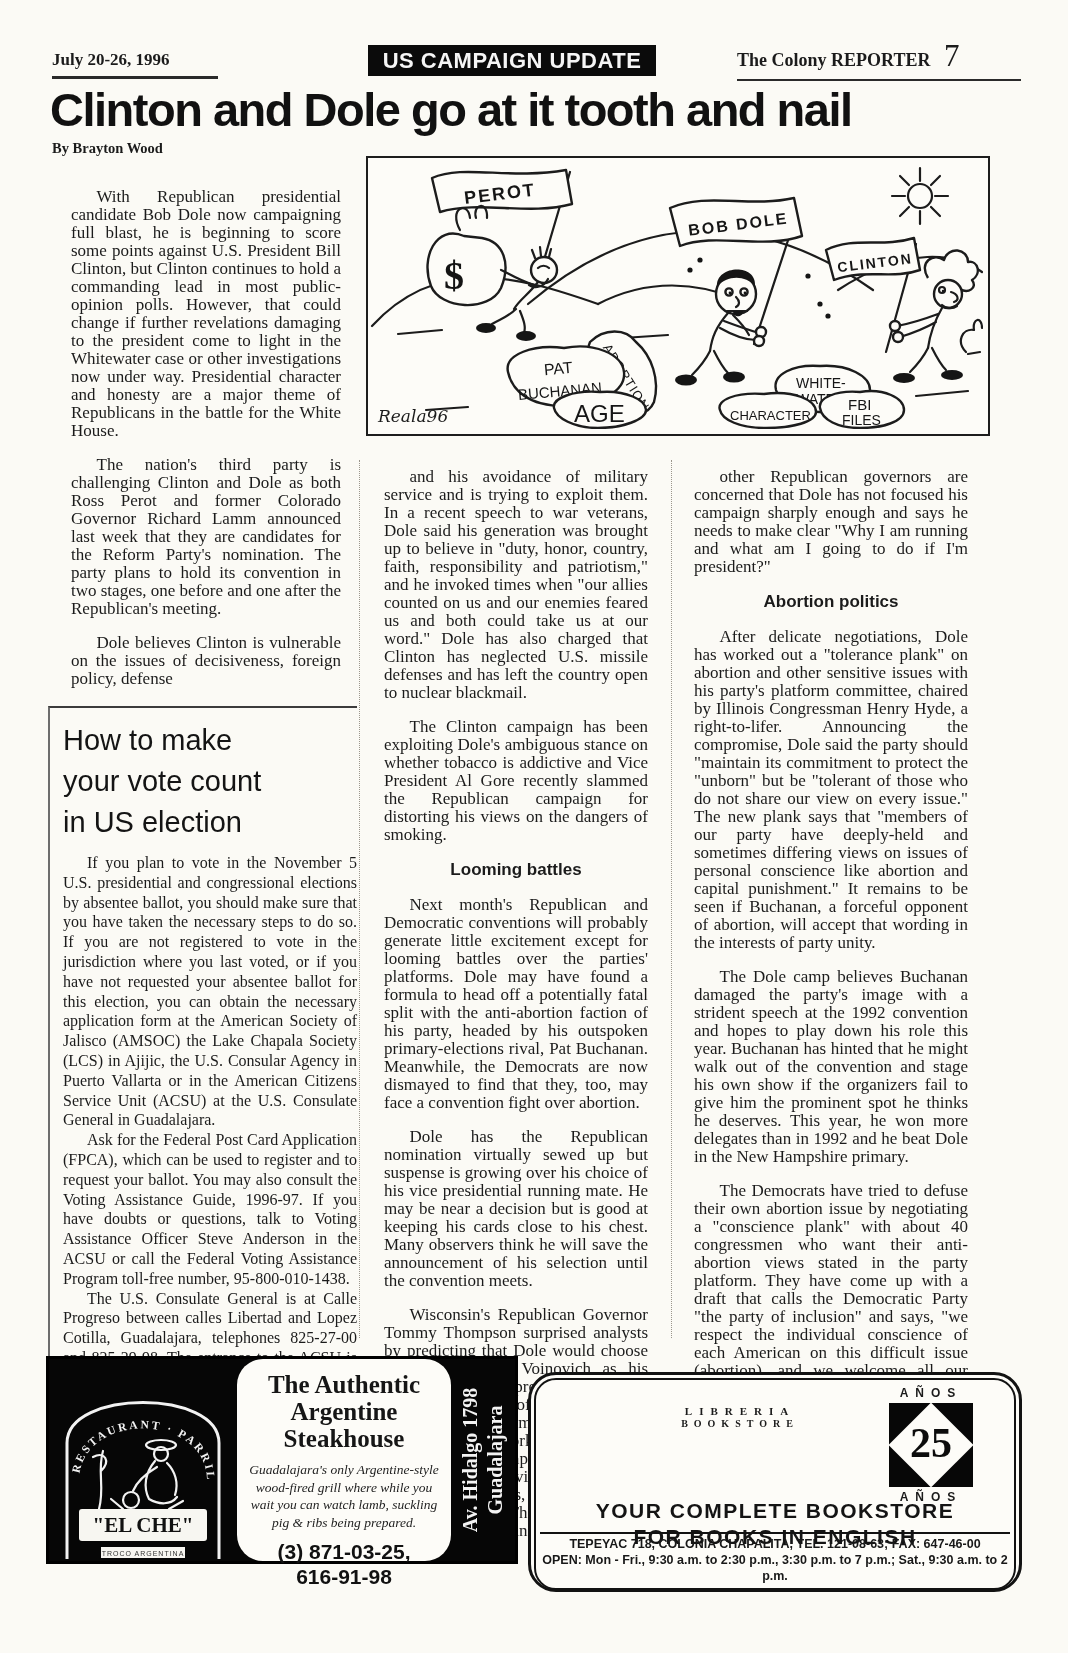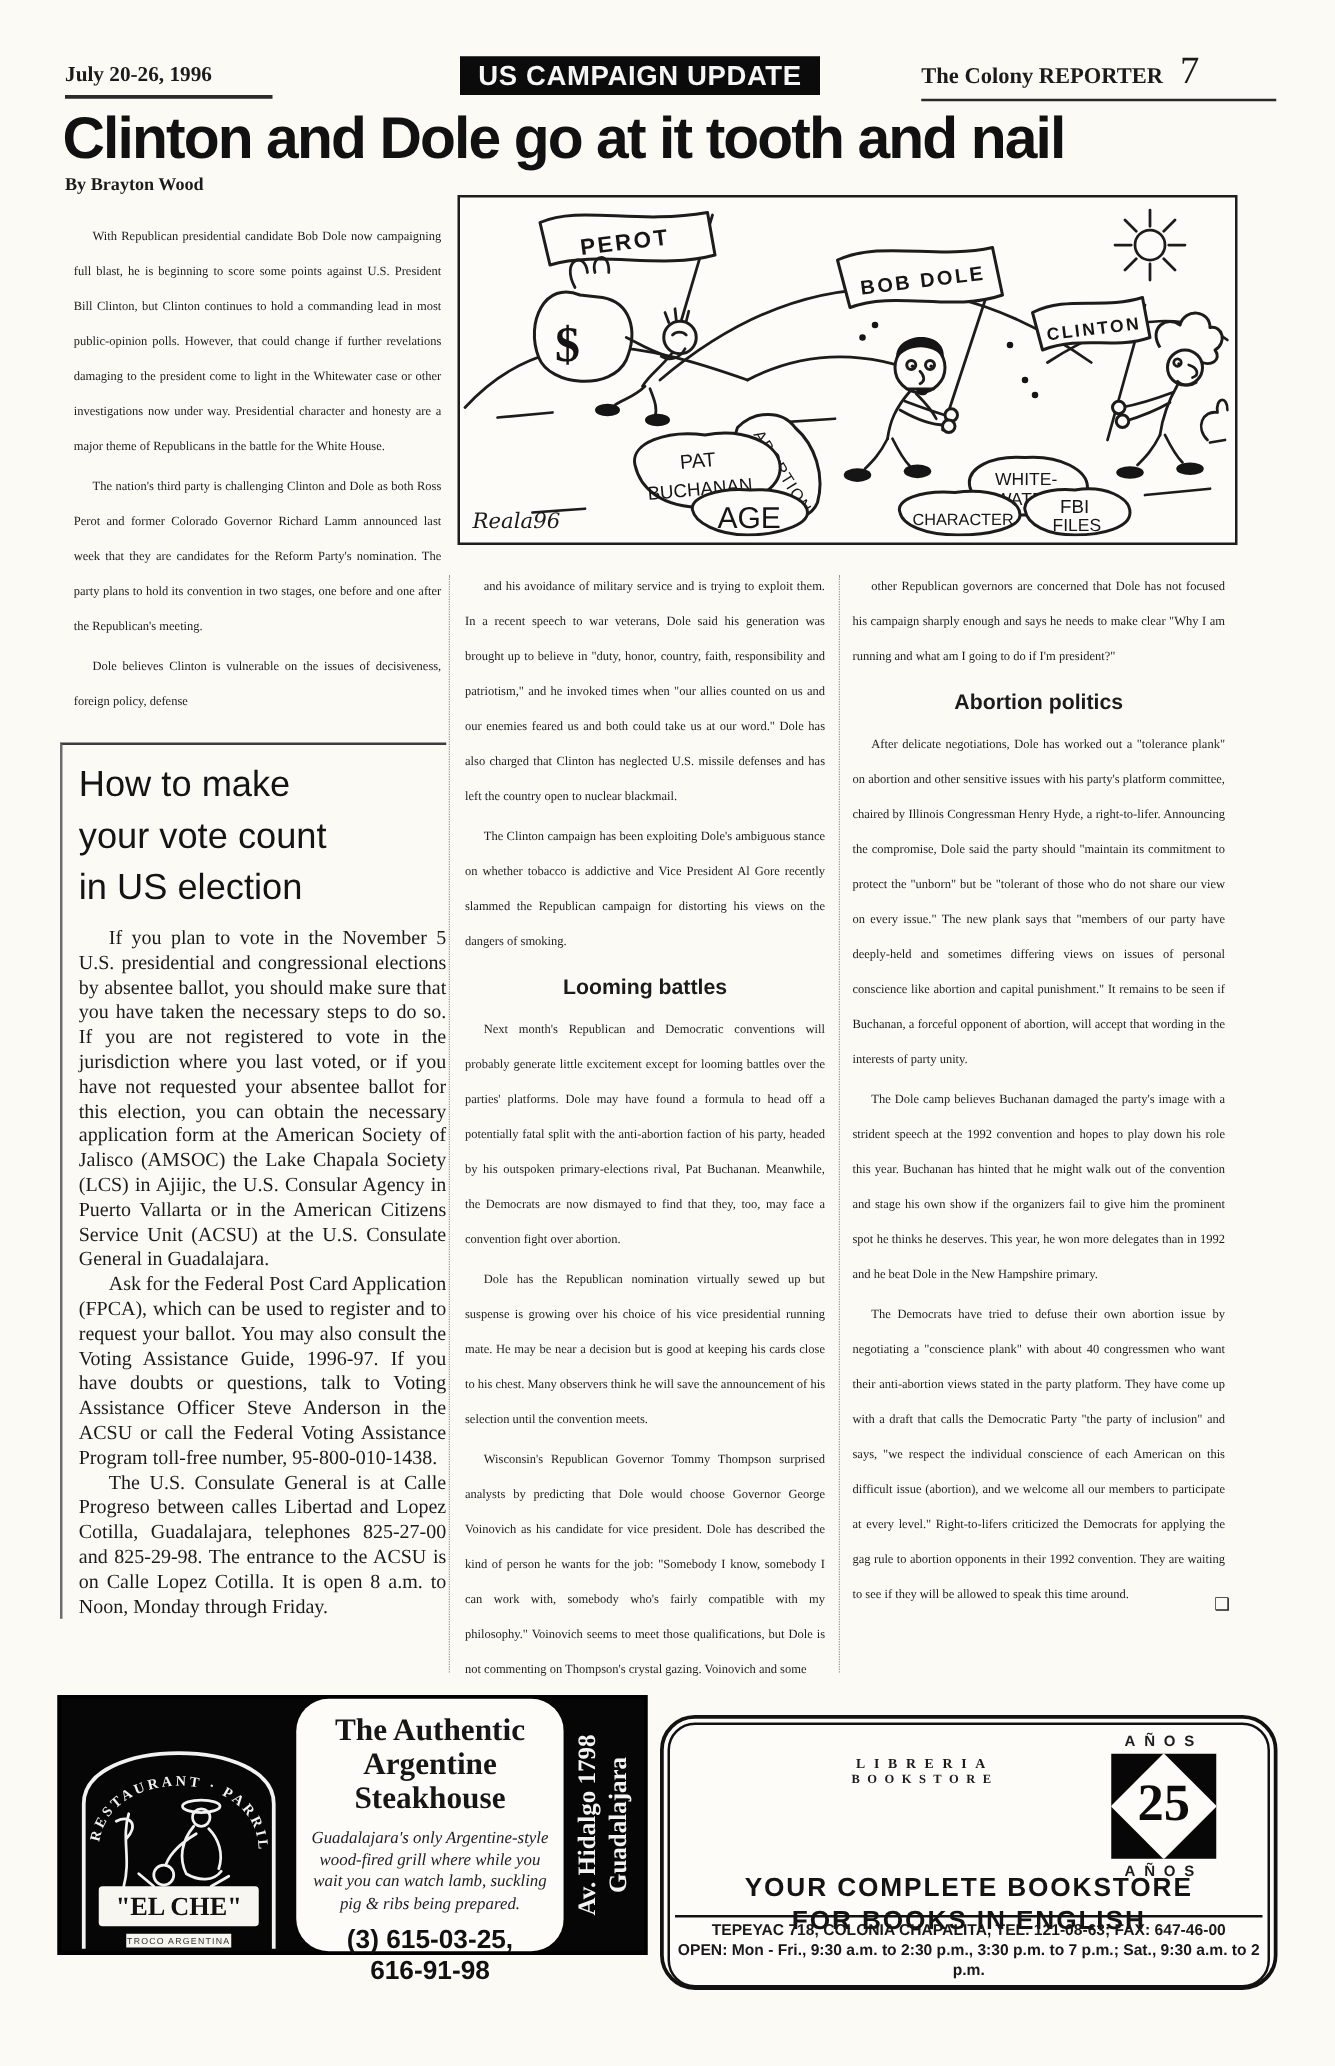--- a/index.html
+++ b/index.html
@@ -16,21 +16,21 @@
   .pagenum{left:944px;top:38px;font-size:31px;}
   .mast-rule{left:737px;top:79px;width:284px;height:2px;background:#2a2a2a;}
   .headline{left:50px;top:82px;width:990px;font-family:"Liberation Sans",sans-serif;
             font-weight:bold;font-size:47px;letter-spacing:-1.5px;white-space:nowrap;color:#111;}
   .byline{left:52px;top:140px;font-size:14.5px;font-weight:bold;}
   
   .col{position:absolute;}
   .col1{left:55px;top:172px;width:302px;}
   .col2{left:368px;top:452px;width:296px;}
   .col3{left:678px;top:452px;width:306px;}
-  p.bp{margin:4px;font-size:10px;line-height:28px;text-align:justify;text-indent:1.5em;}
+  p.bp{margin:16px;font-size:17px;line-height:18px;text-align:justify;text-indent:1.5em;}
   .sec-head{font-family:"Liberation Sans",sans-serif;font-weight:bold;font-size:17px;
             text-align:center;margin:12px 0 10px 0;}
   .gutter{width:0;border-left:1px dotted #9b968c;}
   .g1{left:359px;top:460px;height:878px;}
   .g2{left:671px;top:460px;height:878px;}
   
   .vote-box{margin:18px 0 0 -7px;border-top:2px solid #3c3c3c;border-left:2px solid #6d6d6d;
             padding:12px 0 0 13px;}
   .vote-title{font-family:"Liberation Sans",sans-serif;font-weight:normal;color:#141414;
               font-size:29px;line-height:41px;margin:0 0 10px 0;}
@@ -249,21 +249,21 @@
     </svg>
   </div>
   <div class="elche-mid">
     <div class="elche-head">
       <span>The Authentic</span><br>
       <span>Argentine</span><br>
       <span>Steakhouse</span>
     </div>
     <div class="elche-body">Guadalajara's only Argentine-style wood-fired grill where while you wait you can watch lamb, suckling pig &amp; ribs being prepared.</div>
     <div class="elche-phone">
-      <span>(3) 615-03-25,</span><br>
+      <span>(3) 871-03-25,</span><br>
       <span>616-91-98</span>
     </div>
   </div>
   <div class="elche-strip">
     <div class="strip-inner">
       <span>Av. Hidalgo 1798</span><br>
       <span>Guadalajara</span>
     </div>
   </div>
 </div>

